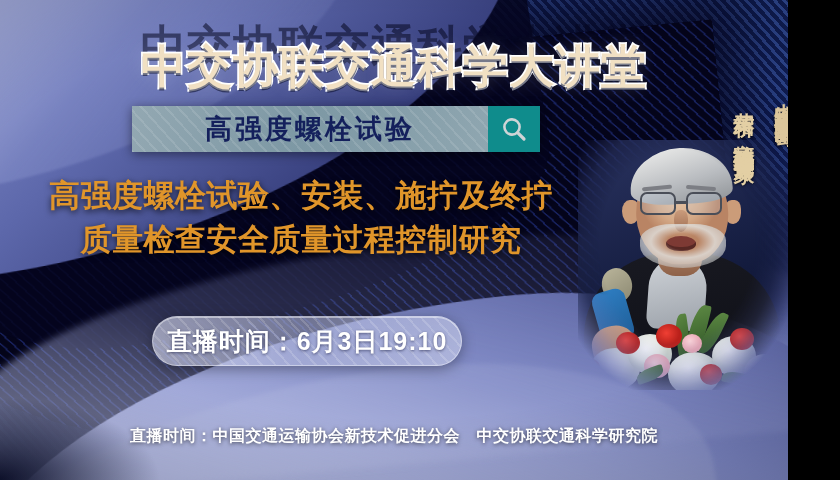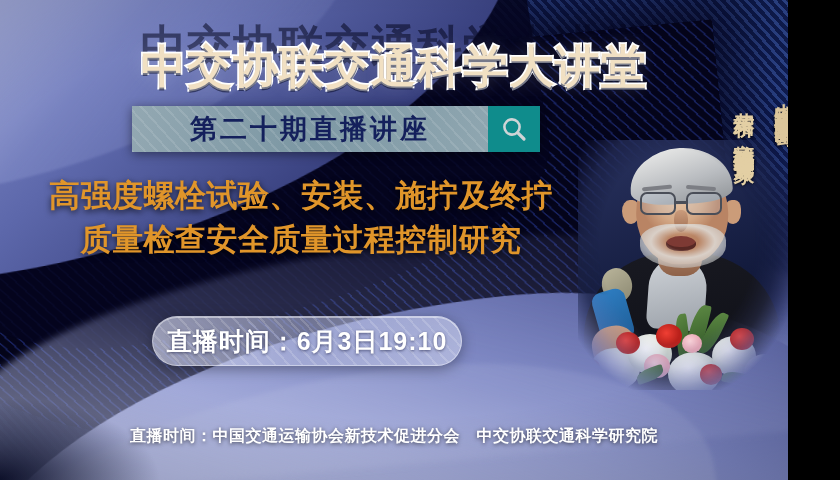--- a/index.html
+++ b/index.html
@@ -316,21 +316,21 @@
 
   <div class="vignette"></div>
 
   <div class="title-wrap">
     <div class="title-shadow">中交协联交通科学大讲堂</div>
     <div class="title">中交协联交通科学大讲堂</div>
   </div>
 
   <div class="subbar">
     <div class="subbar-main">
-      <span class="subbar-text">第二十期直播讲座</span>
+      <span class="subbar-text">高强度螺栓试验</span>
     </div>
     <div class="subbar-icon">
       <svg width="28" height="28" viewBox="0 0 28 28" aria-hidden="true">
         <circle cx="12" cy="12" r="7.6" fill="none" stroke="#cfd4d6" stroke-width="2.6"></circle>
         <line x1="17.6" y1="17.6" x2="24" y2="24" stroke="#cfd4d6" stroke-width="3.2" stroke-linecap="round"></line>
       </svg>
     </div>
   </div>
 
   <div class="headline">

